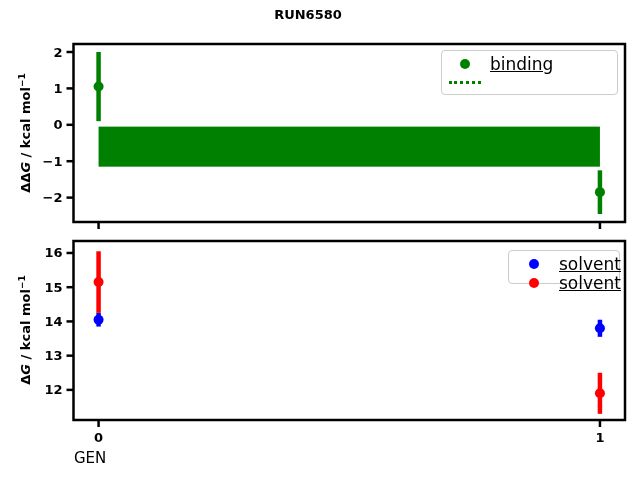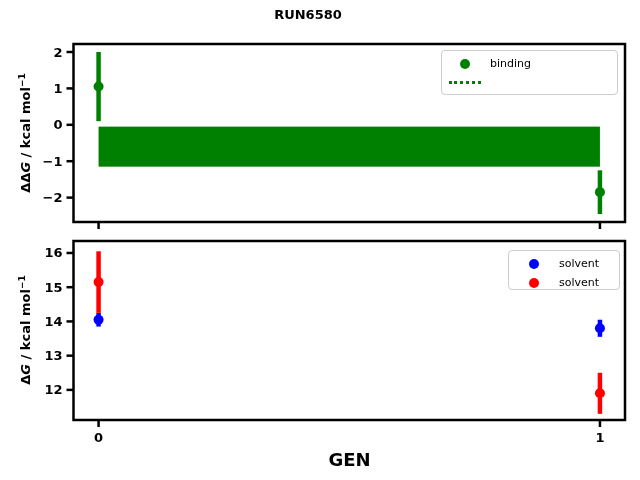--- a/index.html
+++ b/index.html
@@ -14,30 +14,30 @@
   #plot-svg{position:absolute;left:0;top:0;}
   .ylabel{
     position:absolute;white-space:nowrap;font-size:13px;font-weight:bold;
     transform:translate(-50%,-50%) rotate(-90deg);
   }
   .ylabel i{font-style:italic;}
   .ylabel sup{font-size:9px;}
   #ylabel-top{left:25px;top:133px;}
   #ylabel-bottom{left:25px;top:330px;}
   #x-axis-label{
-    position:absolute;left:74px;top:449px;width:551px;text-align:center;
-    font-size:18px;font-weight:bold;
+    position:absolute;left:74px;top:449px;width:551px;
+    font-size:15px;font-weight:normal;
   }
   .legend{
     position:absolute;background:#ffffff;border:1px solid #cccccc;
     border-radius:4px;padding:3px 6px;box-sizing:border-box;
   }
   #legend-top{left:441px;top:50px;width:177px;height:45px;}
-  #legend-bottom{left:508px;top:250px;width:112px;height:40px;padding-left:8px;}
-  .legend-item{display:flex;align-items:center;height:19px;font-size:11px;}
+  #legend-bottom{left:508px;top:250px;width:112px;height:34px;padding-left:8px;}
+  .legend-item{display:flex;align-items:center;height:19px;font-size:17px;text-decoration:underline;}
   .legend-swatch{width:34px;display:flex;justify-content:center;align-items:center;margin-right:8px;flex:0 0 34px;}
   .swatch-dot{width:10px;height:10px;border-radius:50%;}
   .swatch-dotted{width:32px;height:0;border-top:3px dotted;}
   .legend-label{white-space:nowrap;}
 </style>
 </head>
 <body>
 
 <div id="figure">
   <div id="plot-title">RUN6580</div>

